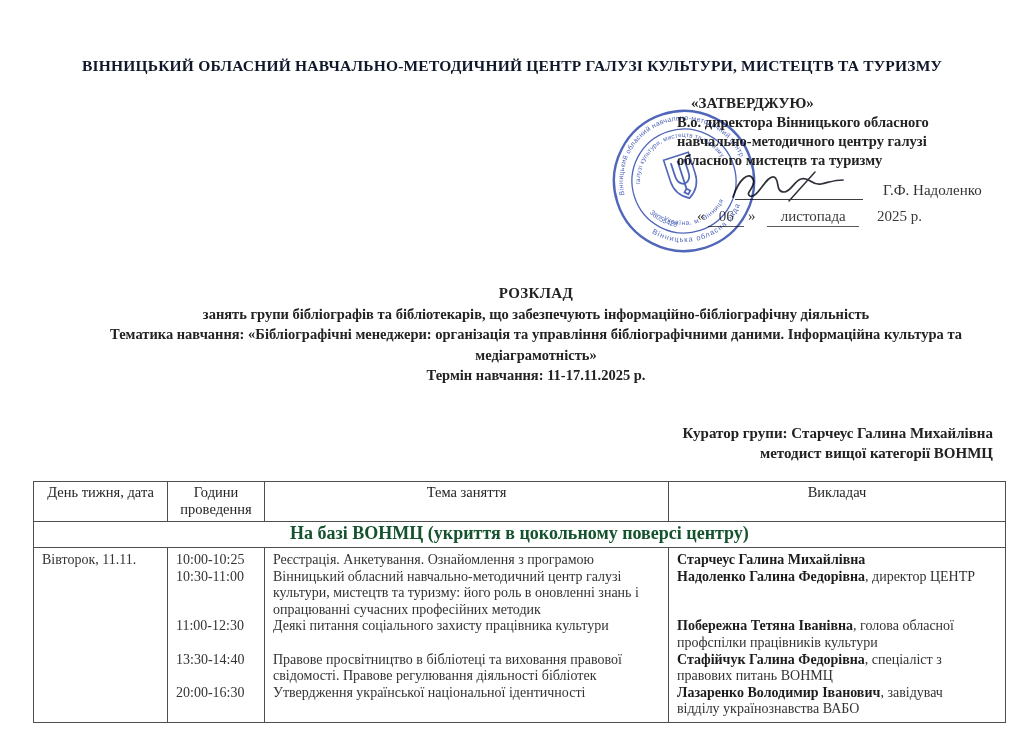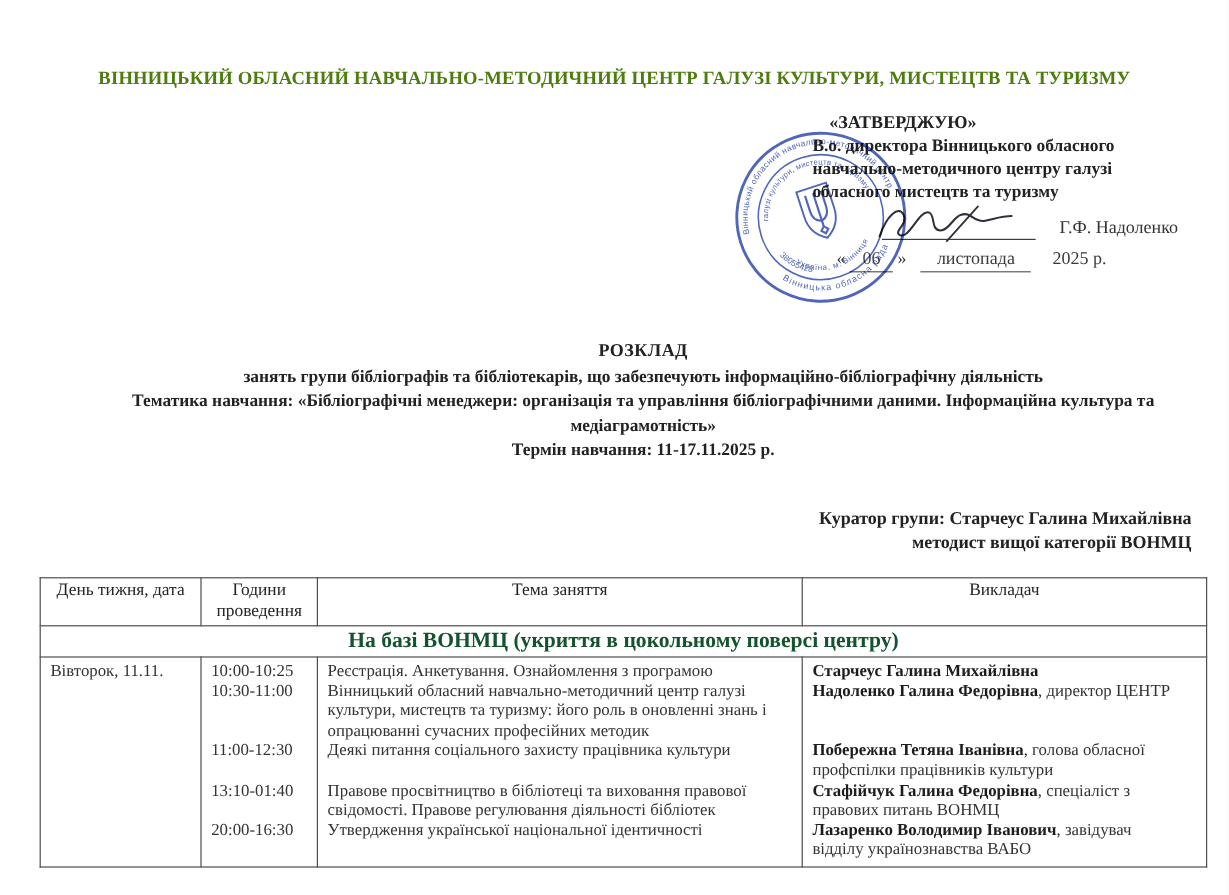--- a/index.html
+++ b/index.html
@@ -3,21 +3,21 @@
 <meta charset="utf-8">
 <style>
   html,body{margin:0;padding:0;background:#e8e8e8;}
   #page{
     position:relative;width:1024px;height:746px;background:#ffffff;
     font-family:"Liberation Serif",serif;color:#2f2f2f;overflow:hidden;
   }
   
   .org-title{
     position:absolute;top:57px;left:0;width:100%;text-align:center;
-    font-weight:bold;font-size:15.5px;color:#4d7c0f;letter-spacing:.2px;
+    font-weight:bold;font-size:15.5px;color:#0f172a;letter-spacing:.2px;
   }
   
   .approval{
     position:absolute;left:677px;top:94px;width:320px;
     font-weight:bold;font-size:14.5px;line-height:19px;color:#222;
   }
   .approval .heading{margin-left:14px;font-size:15px;}
   .sign-row{margin-top:4px;height:26px;display:flex;align-items:flex-end;}
   .sig-underline{
     display:inline-block;width:128px;height:20px;margin-left:58px;
@@ -164,21 +164,21 @@
         <td class="body">
           <div class="ln">Вівторок, 11.11.</div>
         </td>
         <td class="body">
           <div class="ln">10:00-10:25</div>
           <div class="ln">10:30-11:00</div>
           <div class="ln"></div>
           <div class="ln"></div>
           <div class="ln">11:00-12:30</div>
           <div class="ln"></div>
-          <div class="ln">13:10-01:40</div>
+          <div class="ln">13:30-14:40</div>
           <div class="ln"></div>
           <div class="ln">20:00-16:30</div>
           <div class="ln"></div>
         </td>
         <td class="body">
           <div class="ln">Реєстрація. Анкетування. Ознайомлення з програмою</div>
           <div class="ln">Вінницький обласний навчально-методичний центр галузі</div>
           <div class="ln">культури, мистецтв та туризму: його роль в оновленні знань і</div>
           <div class="ln">опрацюванні сучасних професійних методик</div>
           <div class="ln">Деякі питання соціального захисту працівника культури</div>

